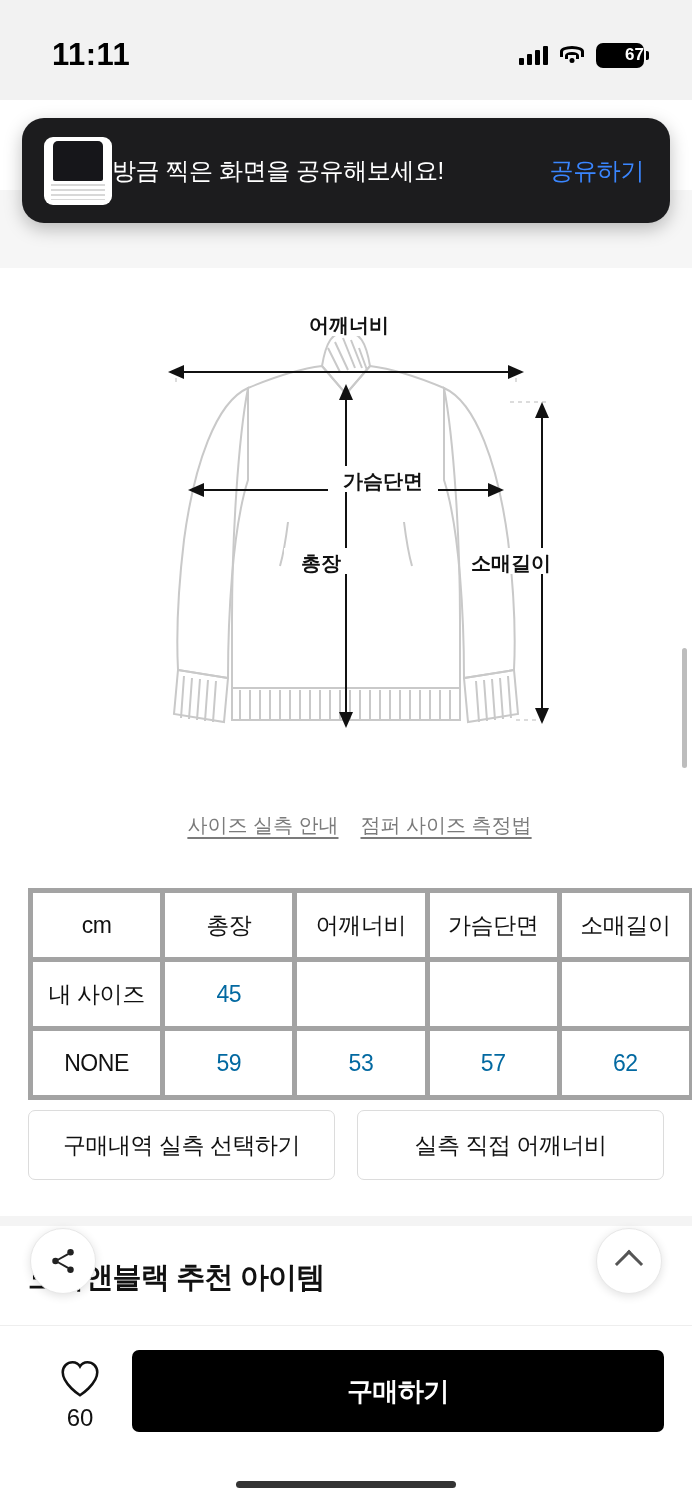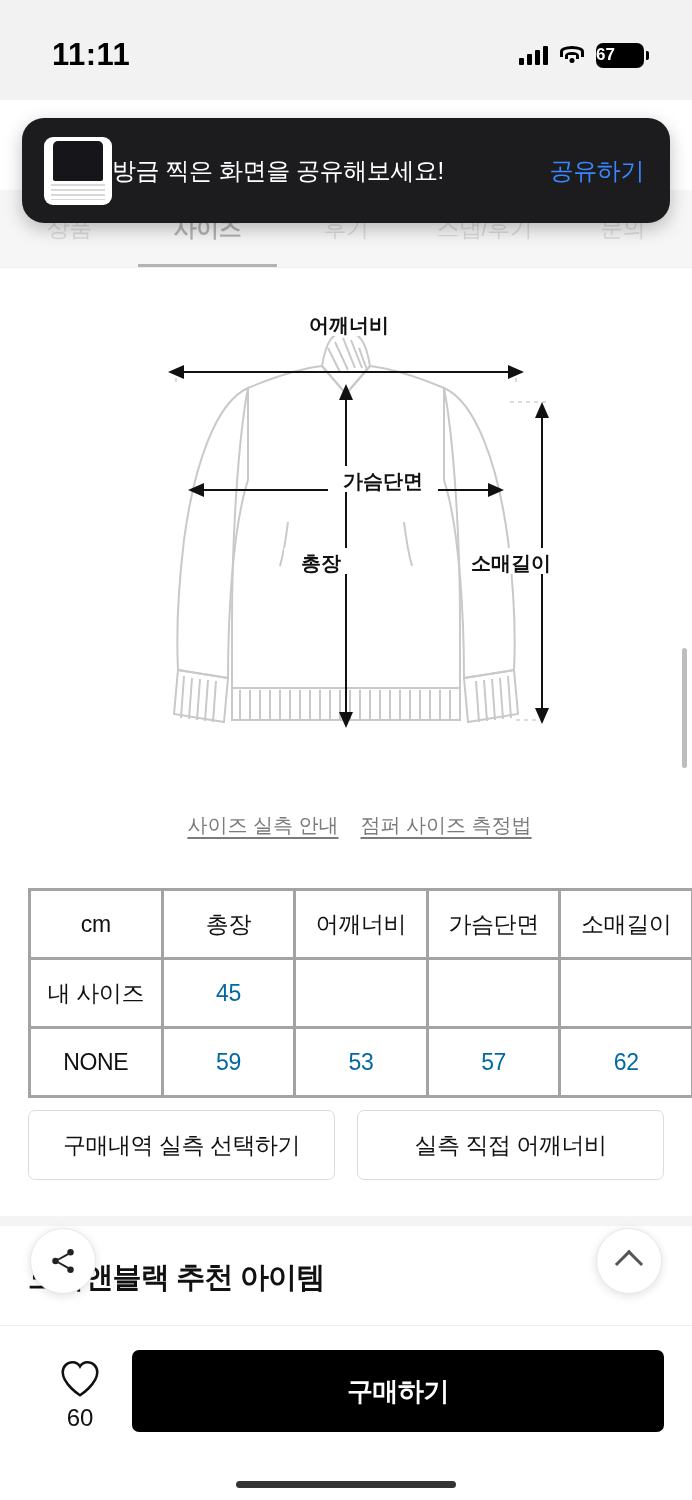--- a/index.html
+++ b/index.html
@@ -38,21 +38,21 @@
   .wifi span {
     position: absolute; left: 50%; transform: translateX(-50%);
     border: 3px solid #000; border-bottom: none; border-radius: 50% 50% 0 0;
   }
   .wifi span.a { width: 24px; height: 11px; top: 0; }
   .wifi span.b { width: 14px; height: 7px; top: 6px; }
   .wifi span.c { width: 5px; height: 5px; top: 12px; background: #000; border-radius: 50%; border: none; }
   .battery {
     width: 48px; height: 25px; border-radius: 7px; background: #000;
     color: #fff; font-size: 17px; font-weight: 700;
-    display: flex; align-items: center; justify-content: flex-start;
+    display: flex; align-items: center; justify-content: flex-end;
     position: relative;
   }
   .battery::after {
     content: ""; position: absolute; right: -5px; top: 8px;
     width: 3px; height: 9px; background: #000; border-radius: 0 2px 2px 0;
   }
 
   
   .toast {
     position: absolute; top: 118px; left: 22px; right: 22px;
@@ -114,21 +114,21 @@
     font-size: 20px; color: #7b7b7b; padding-left: 27px;
   }
   .guides a { color: #7b7b7b; text-decoration: underline; text-underline-offset: 5px; }
 
   
   .size-table {
     position: absolute; top: 888px; left: 28px; width: 666px;
     border-collapse: collapse; table-layout: fixed;
   }
   .size-table th, .size-table td {
-    border: 3px solid #a3a3a3;
+    border: 5px solid #a3a3a3;
     height: 69px; text-align: center; font-size: 23px; font-weight: 400;
     color: #111; letter-spacing: -.4px;
   }
   .size-table th { color: #111; font-weight: 400; }
   .size-table td.val { color: #0369a1; }
   .size-table td.rowhead { color: #111; }
   .col-first { width: 128px; }
   .col-rest { width: 128px; }
 
   
@@ -216,37 +216,20 @@
         <span class="a"></span>
           <span class="b"></span>
           <span class="c"></span>
       </span>
       <span class="battery">
         <span>67</span>
       </span>
     </div>
   </div>
 
-  <div class="tabs">
-    <div class="tab">
-      <span>상품</span>
-    </div>
-    <div class="tab active">
-      <span>사이즈</span>
-    </div>
-    <div class="tab">
-      <span>후기</span>
-    </div>
-    <div class="tab">
-      <span>스냅/후기</span>
-    </div>
-    <div class="tab">
-      <span>문의</span>
-    </div>
-  </div>
   <div class="tabs-scrim"></div>
 
   <div class="toast">
     <div class="toast-thumb">
       <div class="ph-top"></div>
       <div class="ph-lines"></div>
     </div>
     <div class="toast-msg">방금 찍은 화면을 공유해보세요!</div>
     <div class="toast-action">공유하기</div>
   </div>

